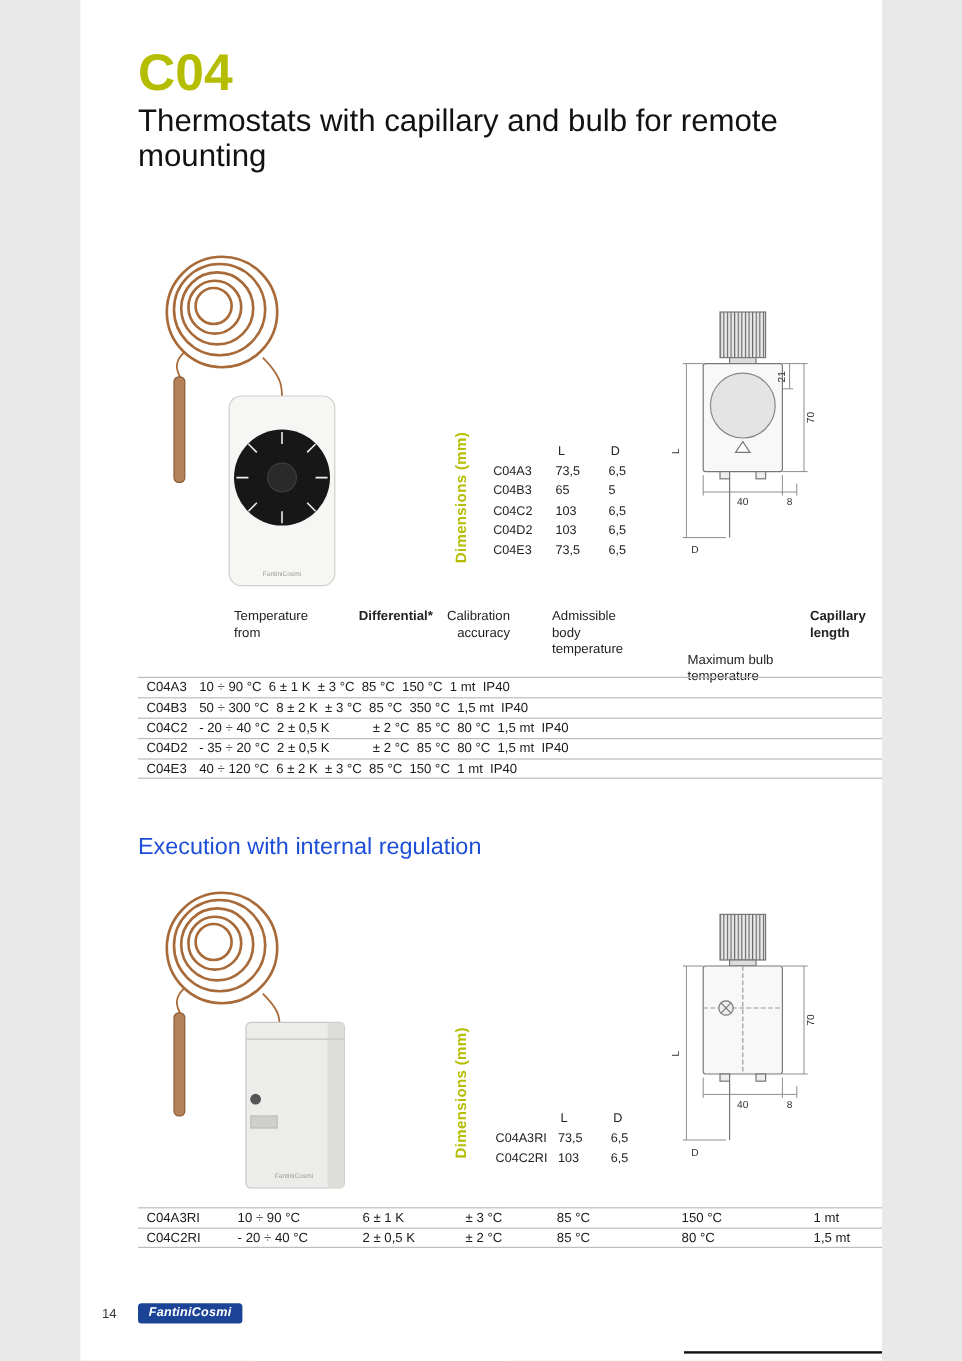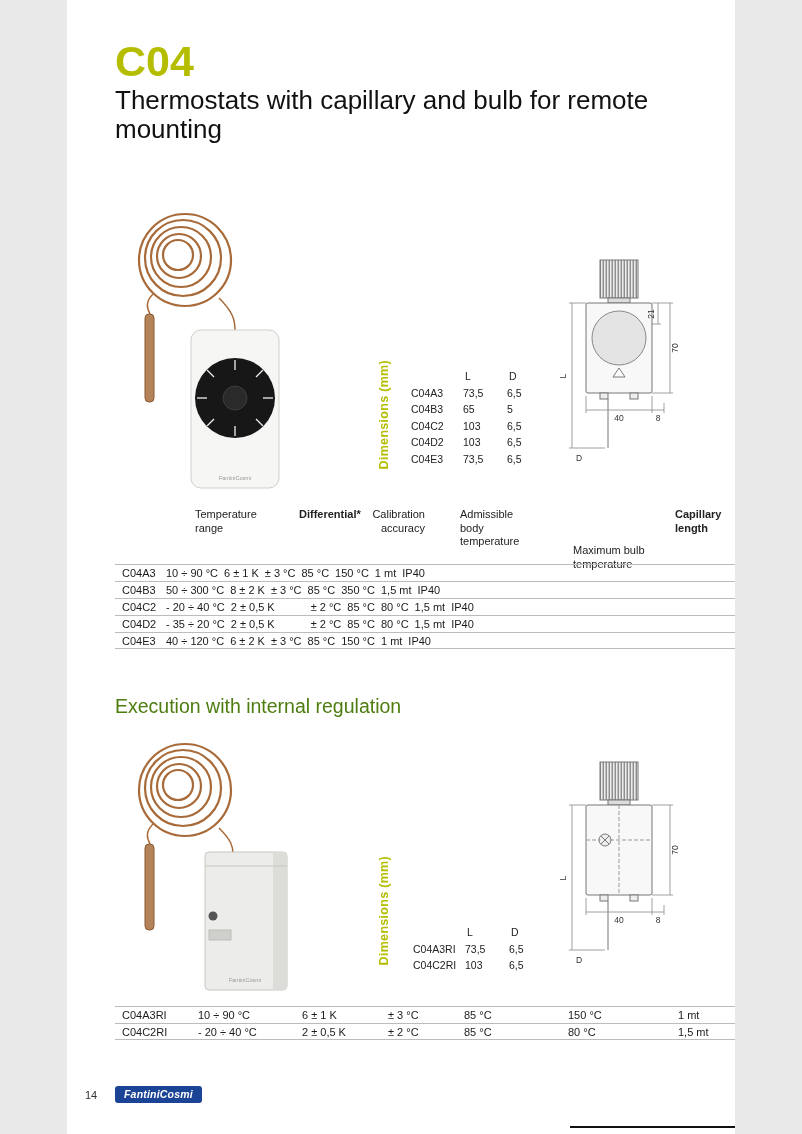--- a/index.html
+++ b/index.html
@@ -47,21 +47,21 @@
   .ch-prot{left:630px;width:62px;text-decoration:underline;}
 
   
   .spec-table{position:absolute;left:48px;top:564px;width:706px;font-size:11px;}
   .trow{display:flex;gap:6px;align-items:center;height:17px;border-top:1px solid #bcbcbc;padding-left:7px;white-space:nowrap;}
   .trow:last-child{border-bottom:1px solid #bcbcbc;}
   .trow .c-model{min-width:38px;display:inline-block;}
   .trow.gapped .gap-cell{margin-left:30px;}
 
   
-  .h2{position:absolute;left:48px;top:695px;font-size:19.5px;font-weight:normal;color:#4d7c0f;}
+  .h2{position:absolute;left:48px;top:695px;font-size:19.5px;font-weight:normal;color:#1d4ed8;}
   .internal-table{position:absolute;left:48px;top:1006px;width:706px;font-size:11px;}
   .irow{display:grid;grid-template-columns:76px 104px 86px 76px 104px 110px 72px auto;
     align-items:center;height:17px;border-top:1px solid #bcbcbc;padding-left:7px;white-space:nowrap;}
   .irow:last-child{border-bottom:1px solid #bcbcbc;}
 
   
   .footnote{position:absolute;left:48px;top:1058px;width:706px;font-size:9.5px;color:#222;}
   .page-number{position:absolute;left:18px;top:1089px;font-size:11px;color:#333;}
   .logo{position:absolute;left:48px;top:1086px;background:var(--color-logo-blue,#1c4496);color:#fff;
     font-size:10.5px;font-weight:bold;font-style:italic;padding:2px 9px 3px 9px;border-radius:3px;letter-spacing:.2px;}
@@ -196,21 +196,21 @@
         <line x1="186" y1="158" x2="228" y2="158"></line>
           <line x1="228" y1="158" x2="240" y2="158"></line>
           <line x1="240" y1="151" x2="240" y2="161"></line>
       </g>
       <text x="207" y="170" text-anchor="middle" font-size="8.5" fill="#333">37</text>
       <text x="238" y="170" text-anchor="middle" font-size="8.5" fill="#333">4</text>
     </svg>
   </div>
 
   <div class="col-headers">
-    <div class="ch ch-range">Temperature range</div>
+    <div class="ch ch-range">Temperature from</div>
     <div class="ch ch-diff">Differential*</div>
     <div class="ch ch-acc">Calibration accuracy</div>
     <div class="ch ch-body">Admissible body temperature</div>
     <div class="ch ch-bulb">Maximum bulb temperature</div>
     <div class="ch ch-cap">Capillary length</div>
     <div class="ch ch-prot">Protection degree</div>
   </div>
 
   <div class="spec-table">
     <div class="trow">

